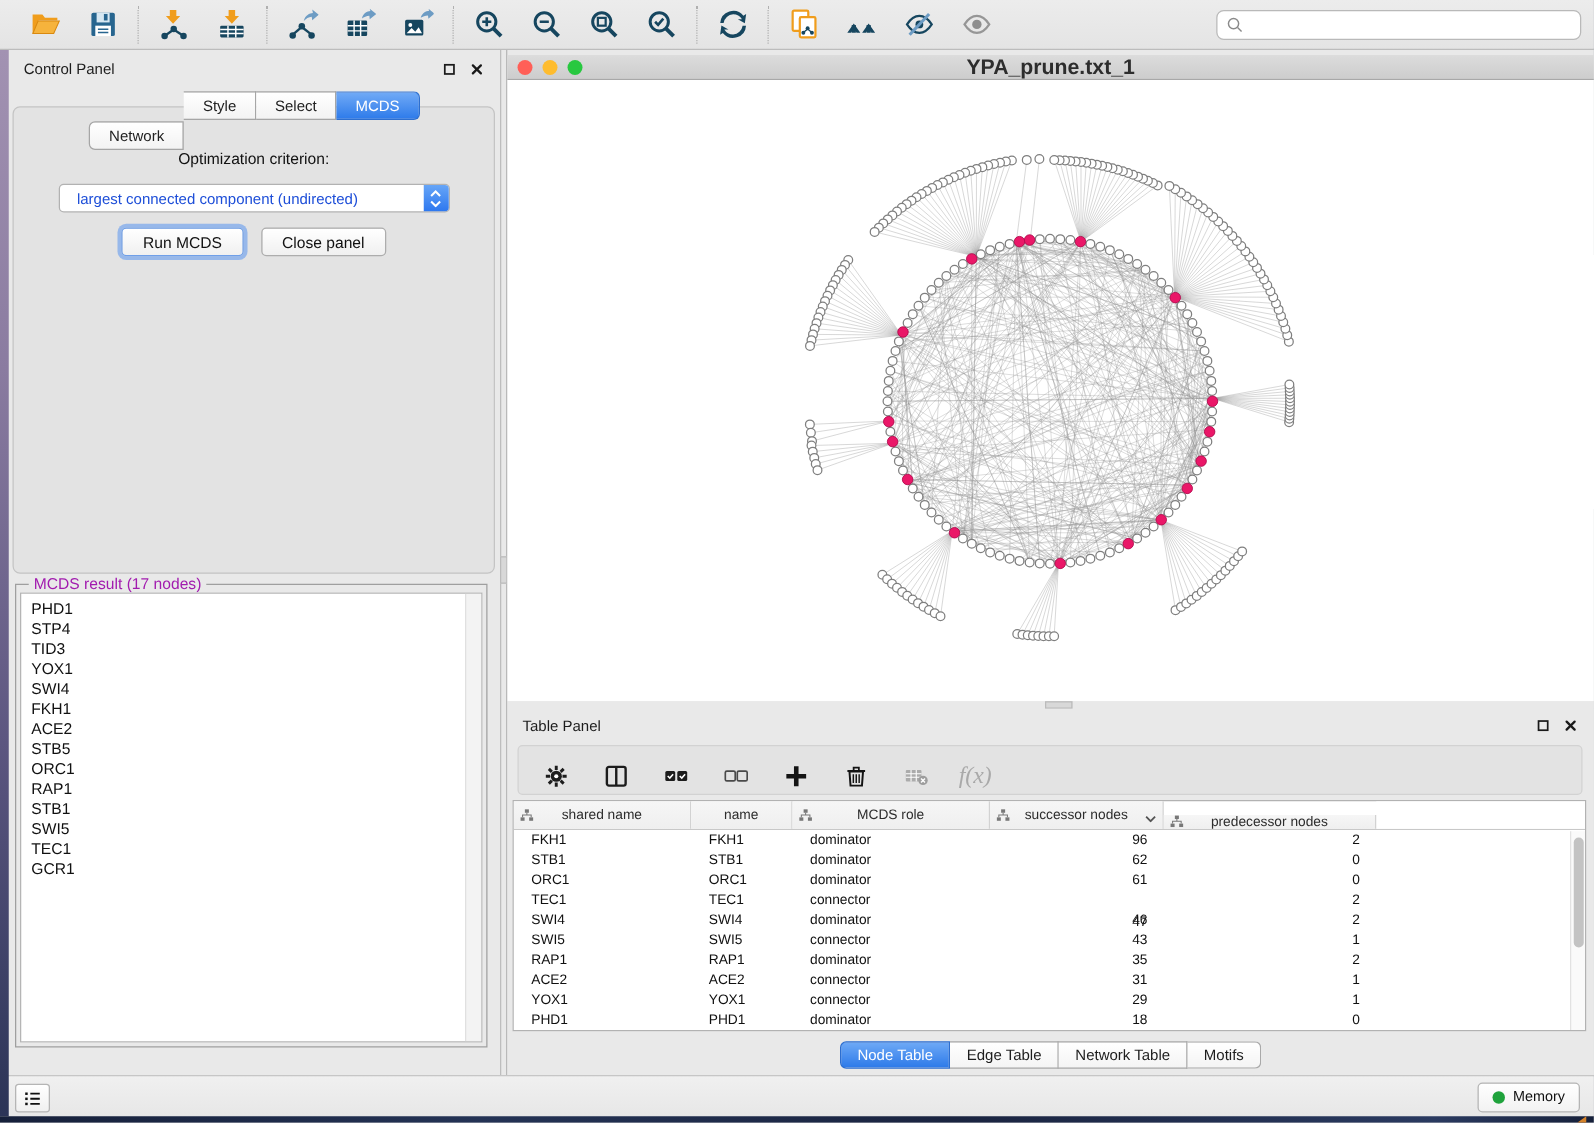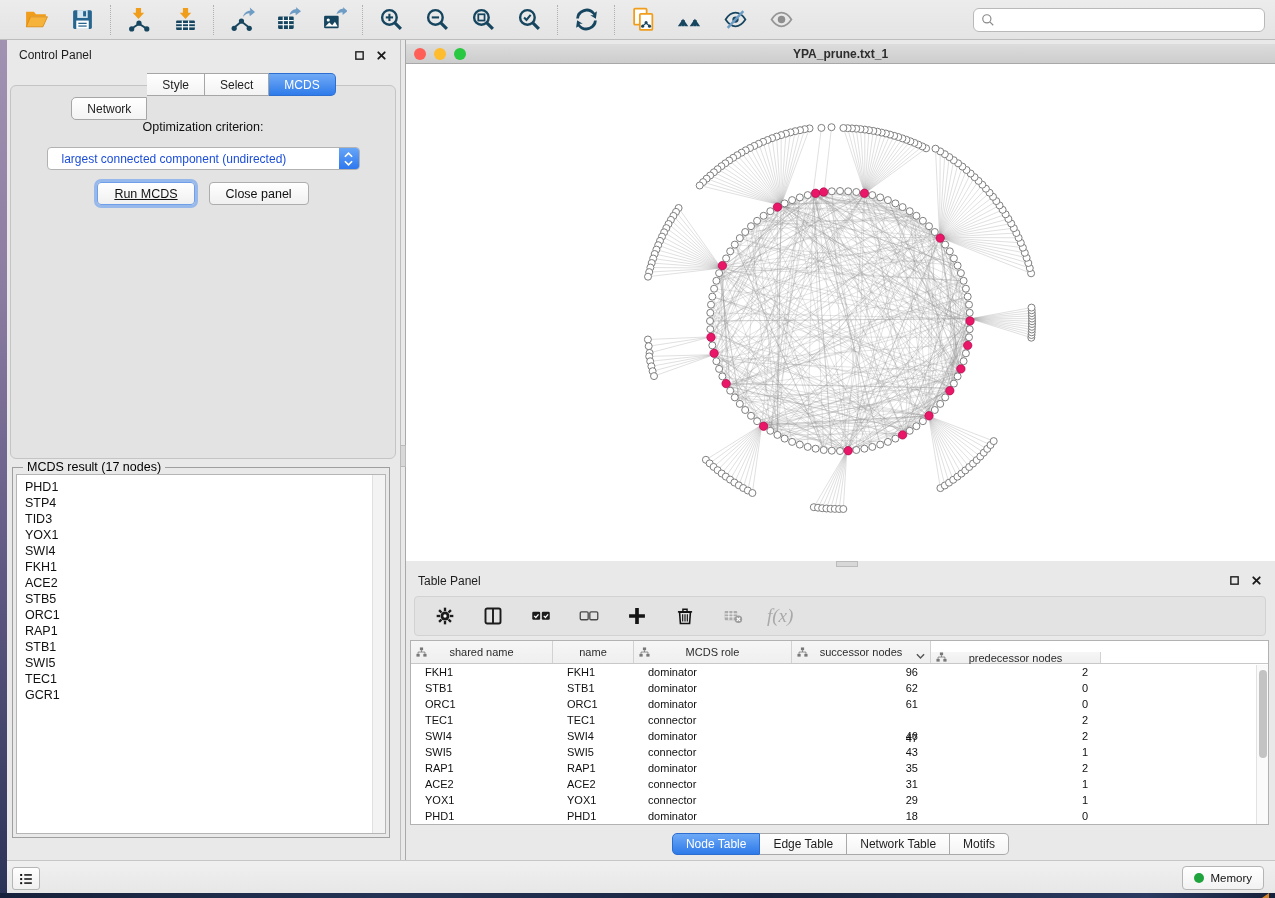--- a/index.html
+++ b/index.html
@@ -56,61 +56,61 @@
     border-radius:4px; display:flex; align-items:center; cursor:pointer; position:relative; }
   .combo-value { font-size:12px; color:#1d4ed8; padding-left:14px; flex:1; white-space:nowrap; }
   .combo-step { width:20px; height:21px; margin-right:0; border-radius:0 3px 3px 0;
     background:linear-gradient(#66a5f7,#2e78ef); display:flex; flex-direction:column;
     align-items:center; justify-content:center; gap:2px; position:absolute; right:0; top:0; }
   .combo-step svg { width:9px; height:6px; }
   .btn-row { margin-top:12px; display:flex; gap:14px; }
   .mac-btn { height:23px; padding:0 16px; background:linear-gradient(#ffffff,#f0f0f0);
     border:1px solid #adadad; border-radius:4px; font-size:12.5px; color:#111; cursor:pointer;
     font-family:"Liberation Sans",sans-serif; }
-  .mac-btn.focused { box-shadow:0 0 0 3px rgba(90,150,240,.55); border-color:#6f9fe8;text-decoration:underline; }
+  .mac-btn.focused { box-shadow:0 0 0 3px rgba(90,150,240,.55); border-color:#6f9fe8; }
 
   .result-fieldset { position:absolute; left:5px; top:427px; width:378px; height:371px;
     border:1px solid #9f9f9f; }
   .result-legend { position:absolute; left:10px; top:-8px; background:#e9e9e9; padding:0 4px;
-    font-size:12.5px; color:#000000; }
+    font-size:12.5px; color:#a21caf; }
   .result-list { position:absolute; left:3px; top:6px; right:3px; bottom:3px; background:#fff;
     border:1px solid #b5b5b5; overflow:hidden; }
   .result-scroll { position:absolute; right:0; top:0; bottom:0; width:13px; background:#f3f3f3;
     border-left:1px solid #e0e0e0; }
   .mcds-item { font-size:12.5px; line-height:16px; color:#111; padding-left:8px; }
   .result-items { padding-top:4px; }
 
   
   .v-splitter { position:absolute; left:400px; top:40px; width:6px; height:820px;
     background:#e9e9e9; border-left:1px solid #bdbdbd; border-right:1px solid #a9a9a9; cursor:col-resize; }
   .v-handle { position:absolute; left:-1px; top:405px; width:6px; height:22px;
     background:#d8d8d8; border:1px solid #bbb; }
 
   
   .right-area { position:absolute; left:406px; top:40px; width:869px; height:820px; background:#e9e9e9; }
   .net-titlebar { position:absolute; left:0; top:4px; width:869px; height:20px;
     background:linear-gradient(#dcdcdc,#cdcdcd); border-bottom:1px solid #a8a8a8;
     display:flex; align-items:center; }
   .traffic { display:flex; gap:8px; margin-left:8px; }
   .light { width:12px; height:12px; border-radius:50%; border:none; padding:0; cursor:pointer; }
-  .net-title { position:absolute; left:0; right:0; text-align:center; font-size:12px;
+  .net-title { position:absolute; left:0; right:0; text-align:center; font-size:17px;
     font-weight:bold; color:#2d2d2d; pointer-events:none; }
   .net-canvas { position:absolute; left:0; top:24px; width:869px; height:497px; background:#fff; }
   .net-canvas svg { width:100%; height:100%; display:block; }
 
   .h-splitter { position:absolute; left:0; top:521px; width:869px; height:6px; background:#e9e9e9; cursor:row-resize; }
   .h-handle { position:absolute; left:430px; top:0px; width:22px; height:6px;
     background:#d8d8d8; border:1px solid #bbb; }
 
   
   .table-panel { position:absolute; left:0; top:527px; width:869px; height:293px; background:#e9e9e9; }
   .tp-header { position:relative; height:27px; display:flex; align-items:center; padding:0 12px; }
   .tp-toolbar { position:absolute; left:8px; top:29px; width:852px; height:40px;
     background:#e3e3e3; border:1px solid #d2d2d2; border-radius:4px;
-    display:flex; align-items:center; gap:20px; padding-left:16px; }
+    display:flex; align-items:flex-end; gap:20px; padding-left:16px; }
   .tt-btn { width:28px; height:28px; background:none; border:none; display:flex; align-items:center;
     justify-content:center; cursor:pointer; }
   .tt-btn svg { width:20px; height:20px; }
   .tt-btn.disabled { cursor:default; }
   .fx-label { font-family:"Liberation Serif", serif; font-style:italic; font-size:19px; color:#a9a9a9; }
 
   .table-viewport { position:absolute; left:4px; top:73px; width:859px; height:185px;
     background:#fff; border:1px solid #b2b2b2; overflow:hidden; }
   .thead { display:flex; height:23px; border-bottom:1px solid #c8c8c8; }
   .th { position:relative; background:linear-gradient(#f6f6f6,#efefef); border-right:1px solid #d2d2d2;

